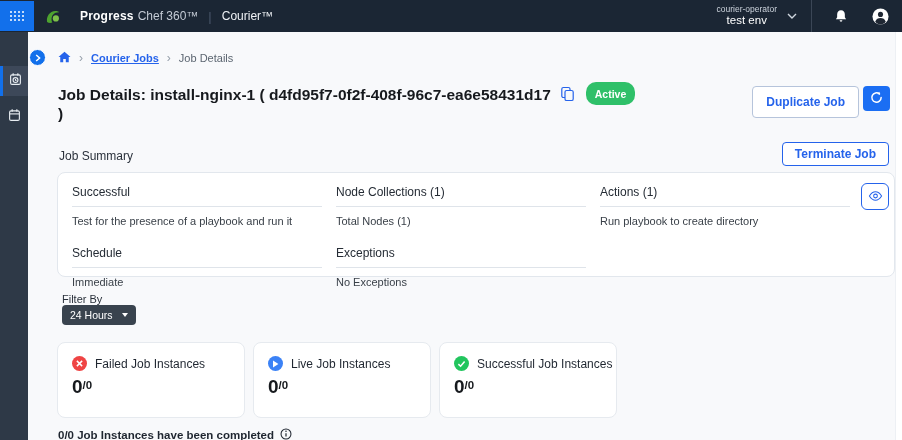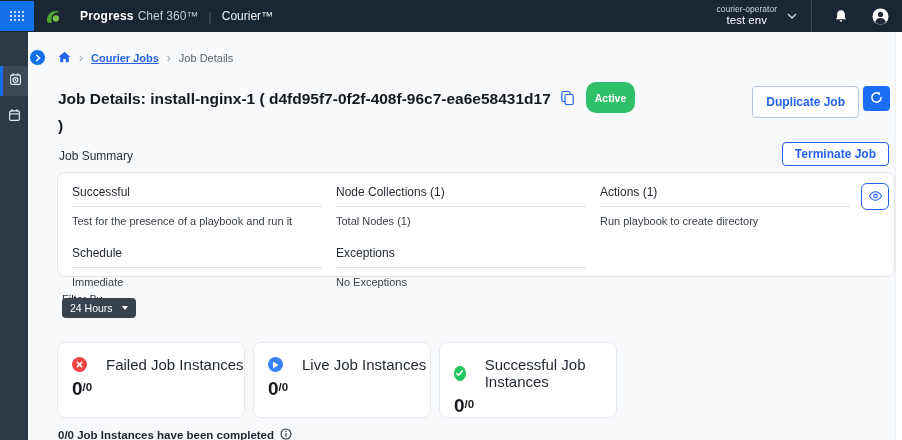--- a/index.html
+++ b/index.html
@@ -45,21 +45,21 @@
 
   .collapse-toggle { position:absolute; top:17px; left:1px; width:17px; height:17px; border-radius:50%;
                      background:#1270eb; border:1.5px solid #fff; display:flex; align-items:center;
                      justify-content:center; cursor:pointer; z-index:7; }
   .breadcrumb { position:absolute; top:19px; left:30px; display:flex; align-items:center; gap:8px; font-size:11px; }
   .crumb-sep { color:#97a0ab; font-size:12px; }
   .crumb-link { color:#2563eb; font-weight:bold; text-decoration:underline; cursor:pointer; }
   .crumb-current { color:#5b6570; }
 
   .title-block { position:absolute; top:50px; left:30px; width:740px; }
-  .title-line { font-size:15.5px; line-height:26px; font-weight:bold; color:#16191d; }
+  .title-line { font-size:15.5px; line-height:18px; font-weight:bold; color:#16191d; }
   .copy-btn { display:inline-flex; margin-left:9px; vertical-align:-2px; cursor:pointer; }
   .badge { display:inline-block; background:#2fc069; color:#fff; font-size:10.5px; font-weight:bold;
            padding:2.5px 9px; border-radius:10px; margin-left:11px; vertical-align:2px; }
 
   .top-actions { position:absolute; top:54px; right:12px; display:flex; gap:4px; }
   .btn { font-family:inherit; font-size:12px; font-weight:bold; border-radius:4px; cursor:pointer; }
   .btn-duplicate { height:32px; padding:0 13px; background:#fff; border:1px solid #b6c4db; color:#2563eb; }
   .btn-refresh { width:27px; height:25px; background:#1b6ef3; border:none; display:flex;
                  align-items:center; justify-content:center; }
 
@@ -70,33 +70,33 @@
   .summary-card { position:absolute; top:140px; left:29px; right:7px; height:105px; background:#fff;
                   border:1px solid #e2e7ed; border-radius:8px; padding:2px 44px 0 14px; }
   .summary-grid { display:grid; grid-template-columns:1fr 1fr 1fr; column-gap:14px; }
   .cell-h { font-size:12px; color:#252c35; padding:10px 0 7px; border-bottom:1px solid #dfe4ea; }
   .cell-v { font-size:11px; color:#3a4149; padding:8px 0 9px; }
   .eye-btn { position:absolute; top:10px; right:5px; width:28px; height:27px; background:#fff;
              border:1px solid #2563eb; border-radius:6px; display:flex; align-items:center;
              justify-content:center; cursor:pointer; }
 
   .filter-label { position:absolute; top:261px; left:34px; font-size:11px; color:#2a313b; }
-  .filter-dd { position:absolute; top:266px; left:34px; width:74px; height:20px; background:#39434e;
+  .filter-dd { position:absolute; top:273px; left:34px; width:74px; height:20px; background:#39434e;
                border-radius:4px; color:#fff; font-size:10.5px; display:flex; align-items:center;
                justify-content:space-between; padding:0 8px; cursor:pointer; }
   .caret { width:0; height:0; border-left:3.5px solid transparent; border-right:3.5px solid transparent;
            border-top:4.5px solid #fff; }
 
   .stats { position:absolute; top:310px; left:29px; display:flex; gap:8px; }
   .stat-card { height:76px; background:#fff; border:1px solid #e6eaef; border-radius:8px; padding:13px 0 0 14px; }
   .stat-card.w1 { width:188px; } .stat-card.w2 { width:178px; }
   .stat-head { display:flex; align-items:center; gap:8px; }
   .stat-icon { width:15px; height:15px; border-radius:50%; display:flex; align-items:center; justify-content:center; }
   .ic-failed { background:#ef4444; } .ic-live { background:#3b82f6; } .ic-success { background:#22c55e; }
-  .stat-label { font-size:15px; color:#1f2630;margin-left:11px; }
+  .stat-label { font-size:12px; color:#1f2630; }
   .stat-count { margin-top:5px; font-weight:bold; color:#16191d; }
   .count-big { font-size:19px; }
   .count-small { font-size:11.5px; vertical-align:4.5px; }
 
   .footer-note { position:absolute; top:396px; left:30px; display:flex; align-items:center; gap:6px;
                  font-size:11.5px; font-weight:bold; color:#1f2630; }
 </style>
 </head>
 <body>
 

